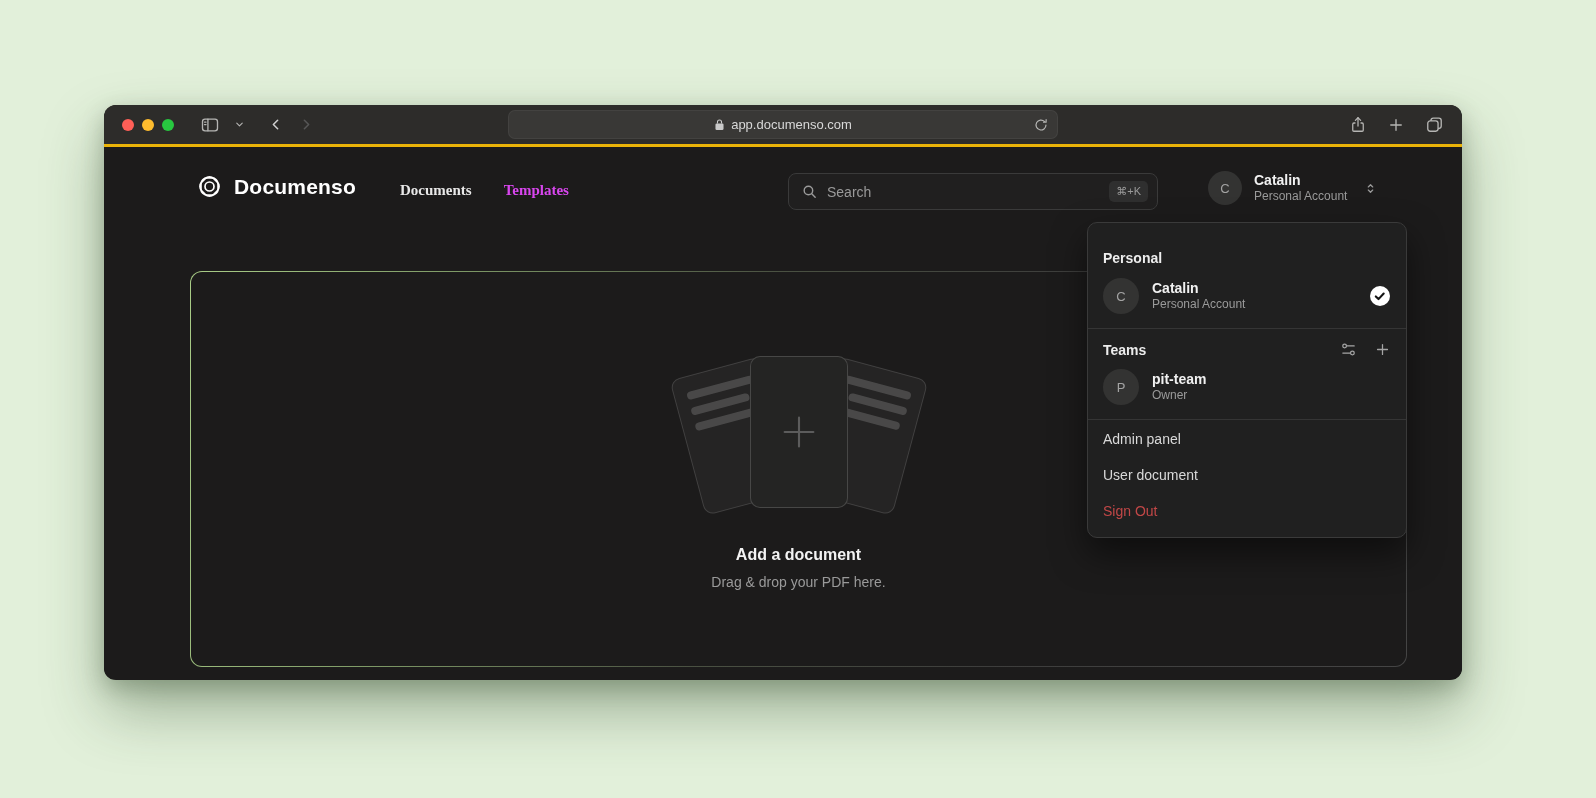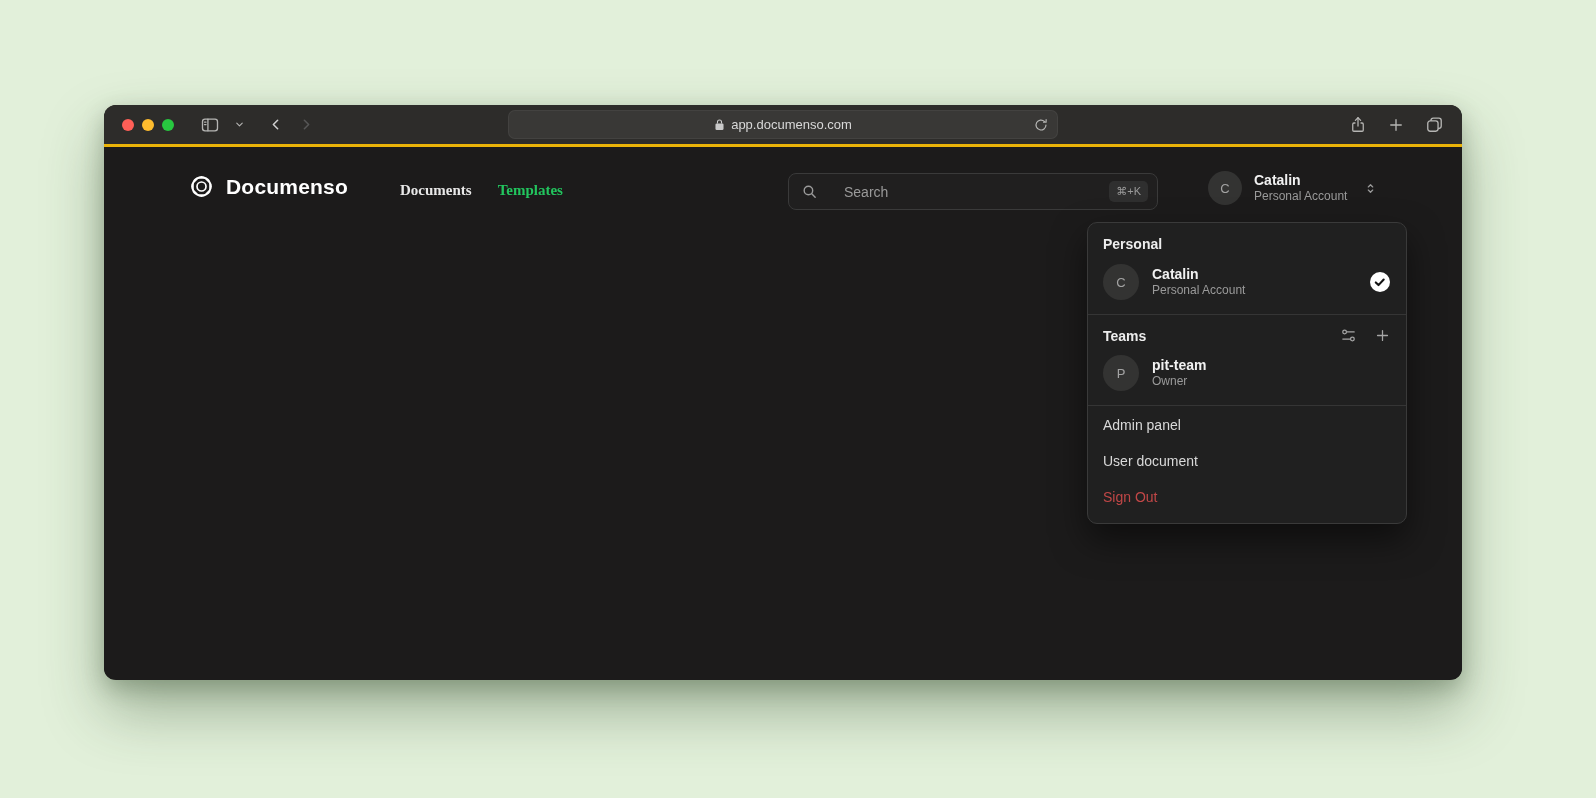--- a/index.html
+++ b/index.html
@@ -30,36 +30,36 @@
     background:rgba(255,255,255,.06); border:1px solid rgba(255,255,255,.05);
     display:flex; align-items:center; justify-content:center; gap:6px;
     color:#d8d8d8; font-size:13px;
   }
   .urlbar .refresh { position:absolute; right:9px; top:7px; }
   .tb-right { position:absolute; right:18px; display:flex; gap:20px; align-items:center; }
 
   
   .page { position:relative; height:532px; background:#1c1b1b; }
 
-  .logo { position:absolute; left:84px; top:26px; display:flex; align-items:center; gap:11px; cursor:pointer; }
+  .logo { position:absolute; left:92px; top:26px; display:flex; align-items:center; gap:11px; cursor:pointer; }
   .logo-text { color:#fff; font-size:21px; font-weight:700; letter-spacing:.2px; }
 
   .nav { position:absolute; left:296px; top:35px; display:flex; gap:26px; }
   .nav a { text-decoration:none; font-size:15px; font-weight:700; cursor:pointer;font-family:Liberation Serif, serif; }
   .nav a.active { color:#e8e8e8; }
-  .nav a.inactive { color:#22c55e; }
+  .nav a.inactive { color:#d946ef;margin-left:6px; }
 
   .search {
     position:absolute; left:684px; top:26px; width:370px; height:37px;
     border:1px solid #3a3a3a; border-radius:8px; background:rgba(255,255,255,.02);
     display:flex; align-items:center; padding:0 9px 0 12px; gap:9px;
   }
   .search input {
     flex:1; background:transparent; border:none; outline:none;
-    color:#e6e6e6; font-size:14px; font-family:inherit;margin-left:17px;
+    color:#e6e6e6; font-size:14px; font-family:inherit;
   }
   .search input::placeholder { color:#9a9a9a; }
   .kbd { background:#2f2f2f; border-radius:5px; padding:4px 7px; font-size:11px; color:#9a9a9a; white-space:nowrap; }
 
   .account { position:absolute; left:1104px; top:24px; display:flex; align-items:center; gap:12px; cursor:pointer; }
   .avatar {
     width:34px; height:34px; border-radius:50%; background:#333332; color:#a3a3a3;
     display:flex; align-items:center; justify-content:center; font-size:13px; flex:0 0 auto;
   }
   .acct-name { font-size:14px; font-weight:700; color:#f1f1f1; line-height:1.25; }
@@ -91,21 +91,21 @@
   .bar { height:8px; border-radius:4px; background:rgba(255,255,255,.17); margin-bottom:8px; }
   .bar.b1 { width:100%; } .bar.b2 { width:88%; } .bar.b3 { width:96%; }
   .card.right .bar.b2 { margin-left:12%; }
   .dz-title { font-size:16px; font-weight:700; color:#f3f3f3; margin-bottom:10px; }
   .dz-sub { font-size:14px; color:#9a9a9a; }
 
   
   .menu {
     position:absolute; left:983px; top:75px; width:320px; z-index:10;
     background:#202020; border:1px solid #3a3a3a; border-radius:10px;
-    box-shadow:0 16px 34px rgba(0,0,0,.5); padding:2px 0 8px;
+    box-shadow:0 16px 34px rgba(0,0,0,.5); padding:16px 0 8px;
   }
   .menu-label { padding:11px 15px 6px; font-size:14px; font-weight:700; color:#ededed; }
   .menu-account { display:flex; align-items:center; gap:13px; padding:6px 15px 13px; cursor:pointer; }
   .menu-account .avatar { width:36px; height:36px; }
   .ma-name { font-size:14px; font-weight:700; color:#f1f1f1; line-height:1.3; }
   .ma-sub  { font-size:12px; color:#9a9a9a; line-height:1.3; }
   .ma-spacer { flex:1; }
   .menu-divider { height:1px; background:#353535; margin:1px 0; }
   .teams-head { display:flex; align-items:center; padding:11px 15px 5px; }
   .teams-head .menu-label { padding:0; }
@@ -225,20 +225,45 @@
         <div class="acct-sub">Personal Account</div>
       </span>
       <span style="display:flex;margin-left:4px">
         <svg width="15" height="15" viewBox="0 0 24 24" fill="none" stroke="#9a9a9a" stroke-width="2" stroke-linecap="round" stroke-linejoin="round">
           <path d="M8.5 9.5L12 6l3.5 3.5"></path>
             <path d="M8.5 14.5L12 18l3.5-3.5"></path>
         </svg>
       </span>
     </div>
 
+    <div class="dropzone-wrap">
+      <div class="dropzone">
+        <div class="cards">
+          <div class="card left">
+            <div class="bar b1"></div>
+            <div class="bar b2"></div>
+            <div class="bar b3"></div>
+          </div>
+          <div class="card right">
+            <div class="bar b1"></div>
+            <div class="bar b2"></div>
+            <div class="bar b3"></div>
+          </div>
+          <div class="card center">
+            <span style="display:flex">
+              <svg width="46" height="46" viewBox="0 0 24 24" fill="none" stroke="#5c5c5c" stroke-width="1.1" stroke-linecap="round">
+                <path d="M12 4.5v15M4.5 12h15"></path>
+              </svg>
+            </span>
+          </div>
+        </div>
+        <div class="dz-title">Add a document</div>
+        <div class="dz-sub">Drag &amp; drop your PDF here.</div>
+      </div>
+    </div>
 
     <div class="menu">
       <div class="menu-label">Personal</div>
 
       <div class="menu-account">
         <span class="avatar">C</span>
         <span>
           <div class="ma-name">Catalin</div>
           <div class="ma-sub">Personal Account</div>
         </span>

